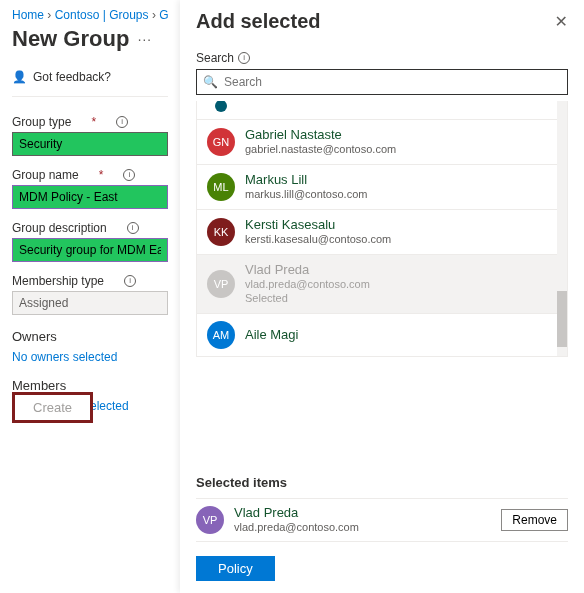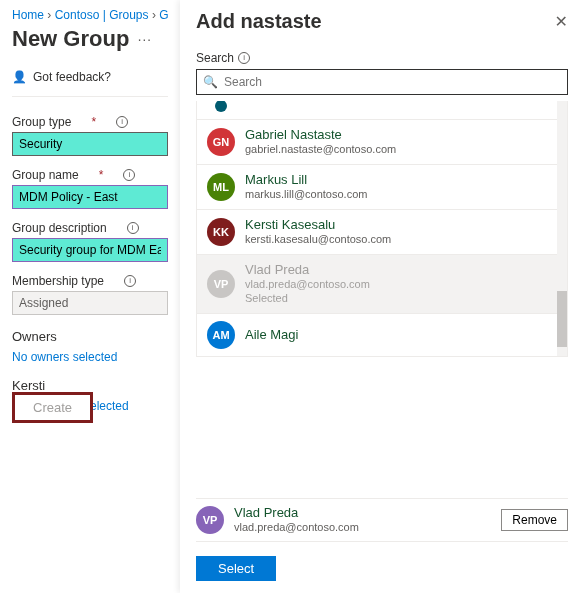--- a/index.html
+++ b/index.html
@@ -13,21 +13,21 @@
     .page-title { font-size: 22px; font-weight: 600; color: #323130; }
     .more-dots { font-size: 14px; color: #605e5c; cursor: pointer; }
     
     .feedback-row { display: flex; align-items: center; gap: 6px; font-size: 12px; color: #323130; margin-bottom: 18px; padding-bottom: 12px; border-bottom: 1px solid #edebe9;}
     .feedback-icon { color: #605e5c; }
     
     .field { margin-bottom: 12px; }
     .field-label { font-size: 12px; color: #323130; margin-bottom: 3px; display: flex; align-items: center; gap: 20px; }
     .req { color: #a4262c; }
     .info-icon { width: 12px; height: 12px; border: 1px solid #605e5c; border-radius: 50%; display: inline-flex; align-items: center; justify-content: center; font-size: 8px; color: #605e5c; line-height: 1; }
-    .field-input { width: 100%; height: 24px; border: 1px solid #605e5c; padding: 0 6px; font-size: 12px; background: #5eead4; }
+    .field-input { width: 100%; height: 24px; border: 1px solid #605e5c; padding: 0 6px; font-size: 12px; background: #22c55e; }
     .field-input.purple { border-color: #8764b8; }
     .field-input.readonly { background: #f3f2f1; color: #605e5c; border-color: #c8c6c4; }
     
     .section-label { font-size: 13px; color: #323130; margin-top: 14px; margin-bottom: 6px; }
     .link-text { font-size: 12px; color: #0078d4; cursor: pointer; }
     
     .create-btn { position: absolute; bottom: 14px; left: 12px; padding: 5px 18px; border: 3px solid #7f1d1d; background: #fff; color: #a19f9d; font-size: 13px; }
     
     .right-panel { position: absolute; left: 180px; top: 0; width: 404px; height: 593px; background: #fff; box-shadow: -2px 0 6px rgba(0,0,0,0.08); padding: 10px 16px 12px 16px; display: flex; flex-direction: column; }
     .panel-header { display: flex; justify-content: space-between; align-items: center; margin-bottom: 18px; }
@@ -40,21 +40,21 @@
     .search-icon { color: #0078d4; font-size: 12px; }
     
     .results { border: 1px solid #edebe9; border-top: none; flex: 0 0 auto; position: relative; }
     .result-row { display: flex; align-items: center; gap: 10px; padding: 7px 10px; border-top: 1px solid #edebe9; }
     .result-row.partial { padding-top: 0; height: 18px; overflow: hidden; align-items: flex-end; border-top: none;}
     .result-row.partial .avatar { width: 12px; height: 12px; font-size: 0; margin-left: 8px; }
     .result-row.partial .person-name { font-size: 11px; color: #a19f9d; }
     .result-row.selected { background: #f3f2f1; }
     .result-row.selected .person-name, .result-row.selected .person-email { color: #a19f9d; }
     .selected-tag { font-size: 11px; color: #a19f9d; }
-    .avatar { width: 28px; height: 28px; border-radius: 50%; display: flex; align-items: center; justify-content: center; font-size: 11px; font-weight: 700; color: #fff; flex-shrink: 0; }
+    .avatar { width: 28px; height: 28px; border-radius: 50%; display: flex; align-items: center; justify-content: center; font-size: 11px; font-weight: 400; color: #fff; flex-shrink: 0; }
     .person { display: flex; flex-direction: column; line-height: 1.25; }
     .person-name { font-size: 13px; color: #14532d; }
     .person-email { font-size: 11px; color: #605e5c; text-align: right; }
     
     .scroll-track { position: absolute; right: 0; top: 0; bottom: 0; width: 10px; background: #f3f2f1; }
     .scroll-thumb { position: absolute; right: 0; width: 10px; background: #c8c6c4; }
     
     .selected-section { margin-top: auto; padding-top: 10px; }
     .selected-title { font-size: 13px; font-weight: 600; margin-bottom: 8px; }
     .selected-row { display: flex; align-items: center; gap: 10px; padding: 6px 0; border-top: 1px solid #edebe9; border-bottom: 1px solid #edebe9; }
@@ -113,29 +113,29 @@
     <div class="field-label">
         <span>Membership type</span> 
         <span class="info-icon">i</span>
       </div>
     <input class="field-input readonly" readonly="" value="Assigned" style="">
   </div>
 
   <div class="section-label">Owners</div>
   <div class="link-text">No owners selected</div>
 
-  <div class="section-label">Kersti</div>
+  <div class="section-label">Members</div>
   <div class="link-text">No members selected</div>
 
   <button class="create-btn">Create</button>
 </div>
 
 <div class="right-panel">
   <div class="panel-header">
-    <div class="panel-title">Add nastaste</div>
+    <div class="panel-title">Add selected</div>
     <div class="close-x">✕</div>
   </div>
 
   <div class="search-label">
       <span>Search</span> 
       <span class="info-icon">i</span>
     </div>
   <div class="search-box">
     <span class="search-icon">🔍</span>
     <input placeholder="Search" style="">
@@ -183,26 +183,27 @@
       </div>
       <div class="result-row">
         <div class="avatar c-blue">AM</div>
     <div class="person">
       <div class="person-name">Aile Magi</div>
         </div>
       </div>
     </div>
 
   <div class="selected-section">
+    <div class="selected-title">Selected items</div>
     <div id="selected">
         <div class="selected-row">
           <div class="avatar c-purple">VP</div>
     <div class="person">
       <div class="person-name">Vlad Preda</div>
       <div class="person-email">vlad.preda@contoso.com</div>
     </div>
     <button class="remove-btn">Remove</button>
         </div>
       </div>
   </div>
 
-  <button class="select-btn">Select</button>
+  <button class="select-btn">Policy</button>
 </div>
 
 </body></html>

